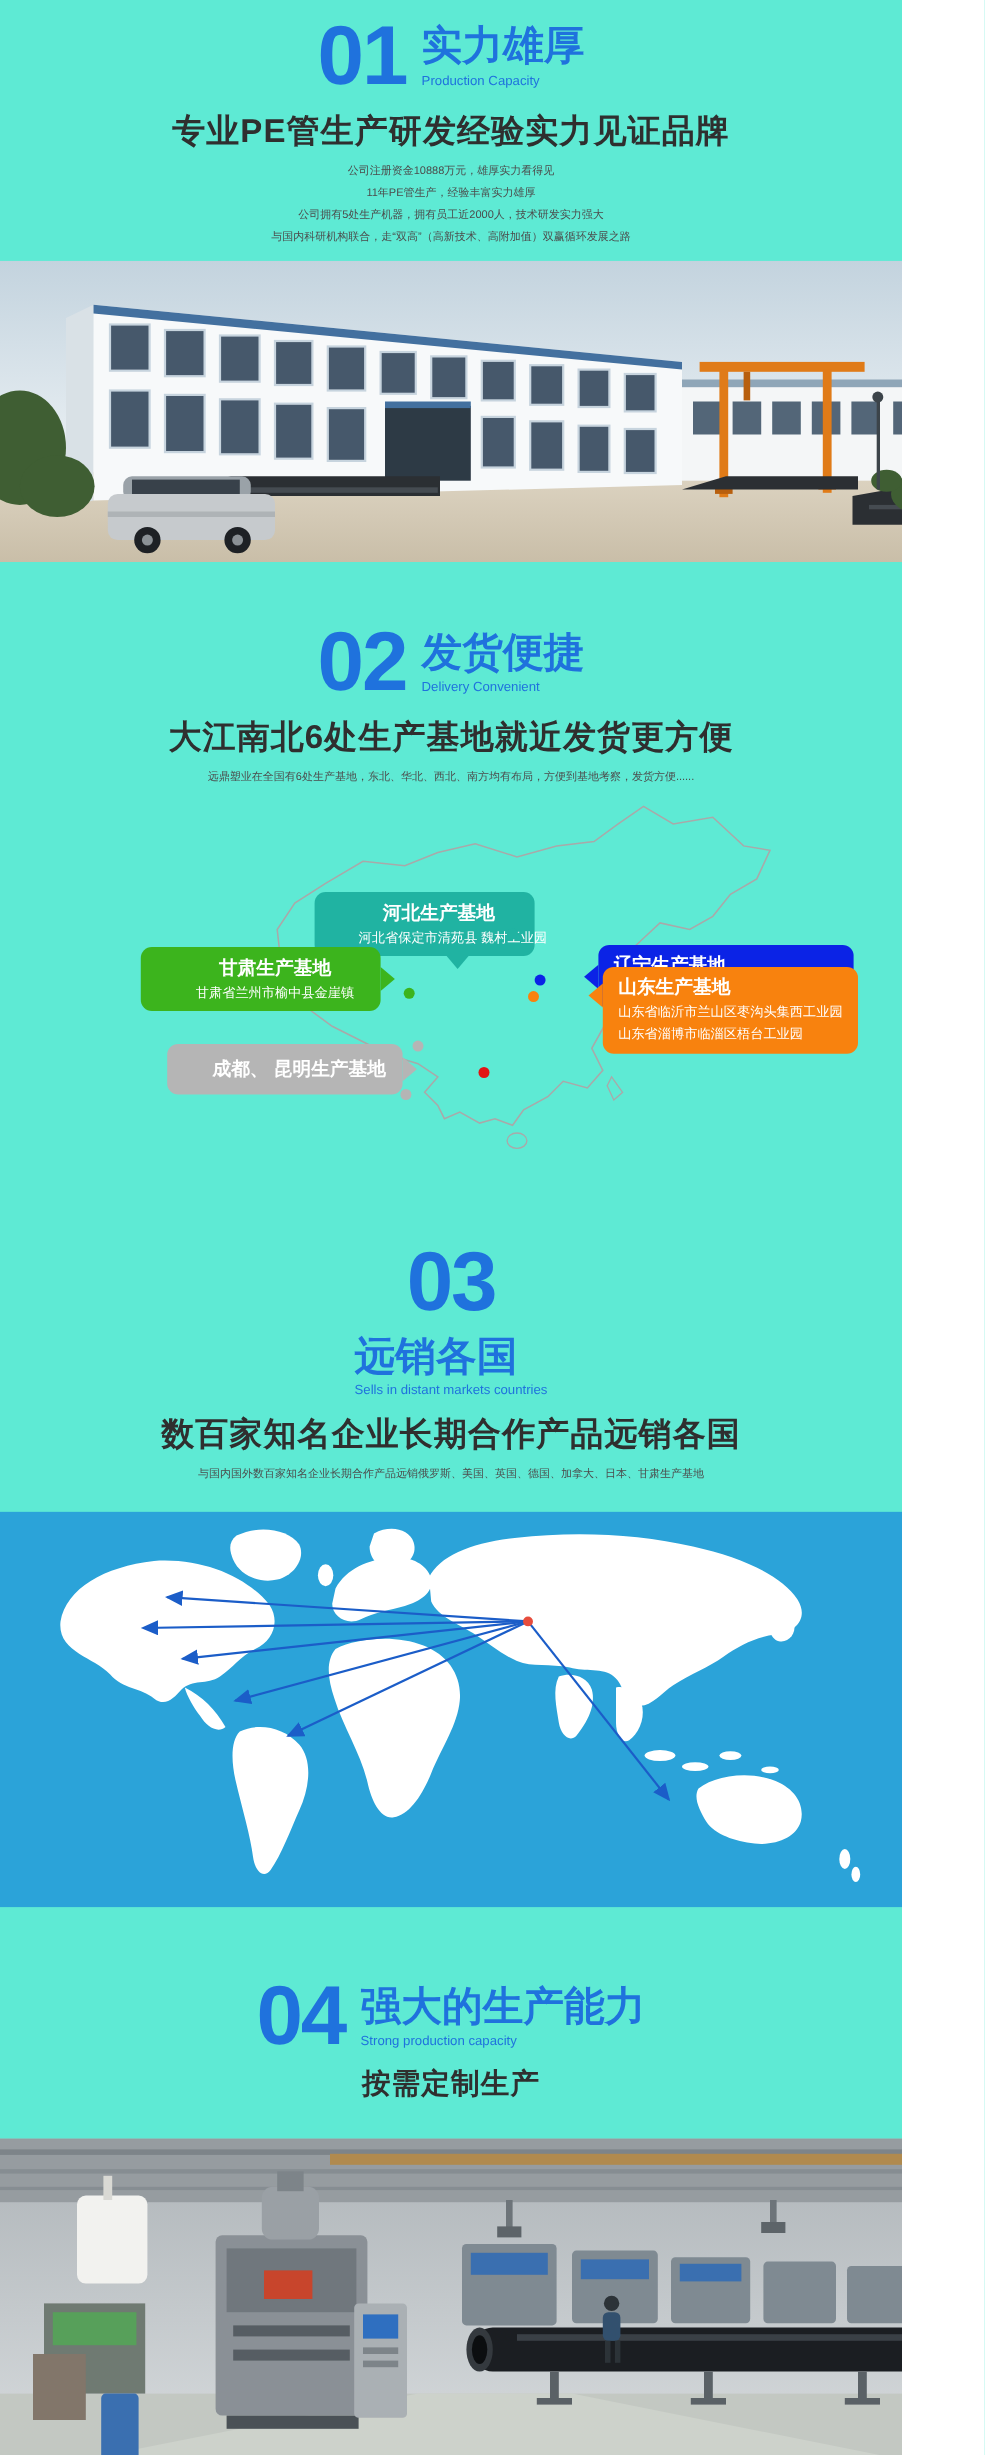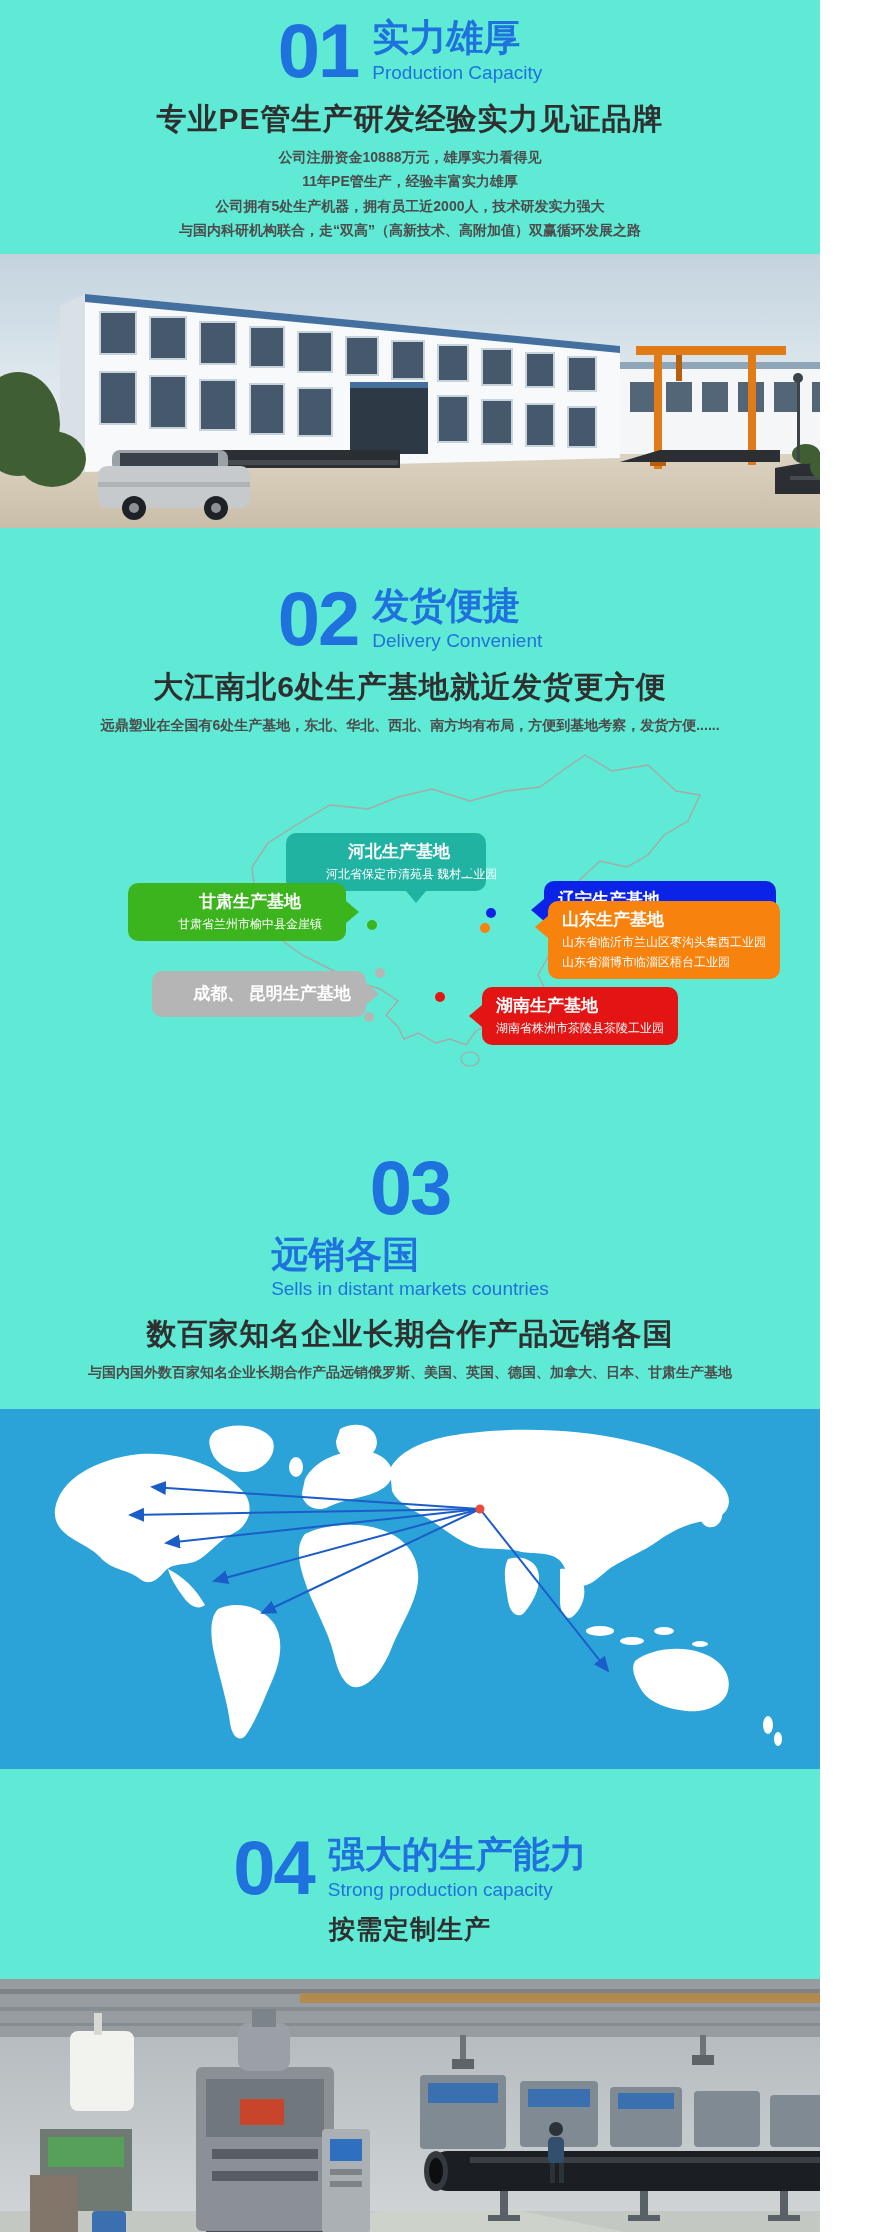--- a/index.html
+++ b/index.html
@@ -4,25 +4,25 @@
 <style>
   html,body{margin:0;padding:0;background:#fff;}
   body{width:895px;font-family:"Liberation Sans","DejaVu Sans",sans-serif;-webkit-font-smoothing:antialiased;}
   .page{width:820px;overflow:hidden;background:#5eead4;}
 
   
   .sec-head{display:flex;justify-content:center;align-items:center;gap:14px;}
   .sec-num{font-size:76px;font-weight:700;color:#1f72dd;line-height:.88;letter-spacing:-2px;}
   .sec-titles{display:flex;flex-direction:column;align-items:flex-start;}
   .sec-title-cn{font-size:37px;font-weight:700;color:#1f72dd;line-height:1.05;}
-  .sec-title-en{font-size:19px;color:#1f72dd;margin-top:4px;}
+  .sec-title-en{font-size:12px;color:#1f72dd;margin-top:4px;}
   .sec-heading{font-size:30px;color:#2f2f2f;text-align:center;font-weight:700;margin:14px 0 10px 0;letter-spacing:1px;}
   .sec-heading.small{font-size:26px;margin-top:10px;}
   .sec-lines{text-align:center;}
-  .sec-lines p{font-size:14px;color:#4c4c4c;margin:9px 0;line-height:1.1;font-weight:bold;}
+  .sec-lines p{font-size:10px;color:#4c4c4c;margin:9px 0;line-height:1.1;}
 
   .mt-s1{margin-top:18px;}
   .mt-s2{margin-top:58px;}
   .mt-s3{margin-top:62px;flex-direction:column;}
   .mt-s4{margin-top:66px;}
 
   .photo{display:block;margin-top:16px;}
   .photo2{display:block;margin-top:32px;}
 
   
@@ -198,24 +198,20 @@
     <div class="callout arr-left tip-top" style="left: 548px; top: 158px; --c: #f8820e;">
       <div class="t">山东生产基地</div>
       <div class="s">山东省临沂市兰山区枣沟头集西工业园</div>
       <div class="s">山东省淄博市临淄区梧台工业园</div>
     </div>
 
     <div class="callout center arr-right" style="left: 152px; top: 228px; width: 214px; padding-top: 13px; padding-bottom: 13px; --c: #b5b5b5;">
       <div class="t">成都、 昆明生产基地</div>
     </div>
 
-    <div class="callout arr-left" style="left: 482px; top: 244px; --c: #e21414;">
-      <div class="t">湖南生产基地</div>
-      <div class="s">湖南省株洲市茶陵县茶陵工业园</div>
-    </div>
 
     <span class="dot" style="left: 461px; top: 123px; --c: #20b3a2;"></span>
     <span class="dot" style="left: 486px; top: 165px; --c: #0b23e6;"></span>
     <span class="dot" style="left: 480px; top: 180px; --c: #f8820e;"></span>
     <span class="dot" style="left: 367px; top: 177px; --c: #3cb41d;"></span>
     <span class="dot" style="left: 375px; top: 225px; --c: #b5b5b5;"></span>
     <span class="dot" style="left: 364px; top: 269px; --c: #b5b5b5;"></span>
     <span class="dot" style="left: 435px; top: 249px; --c: #e21414;"></span>
   </div>
 

